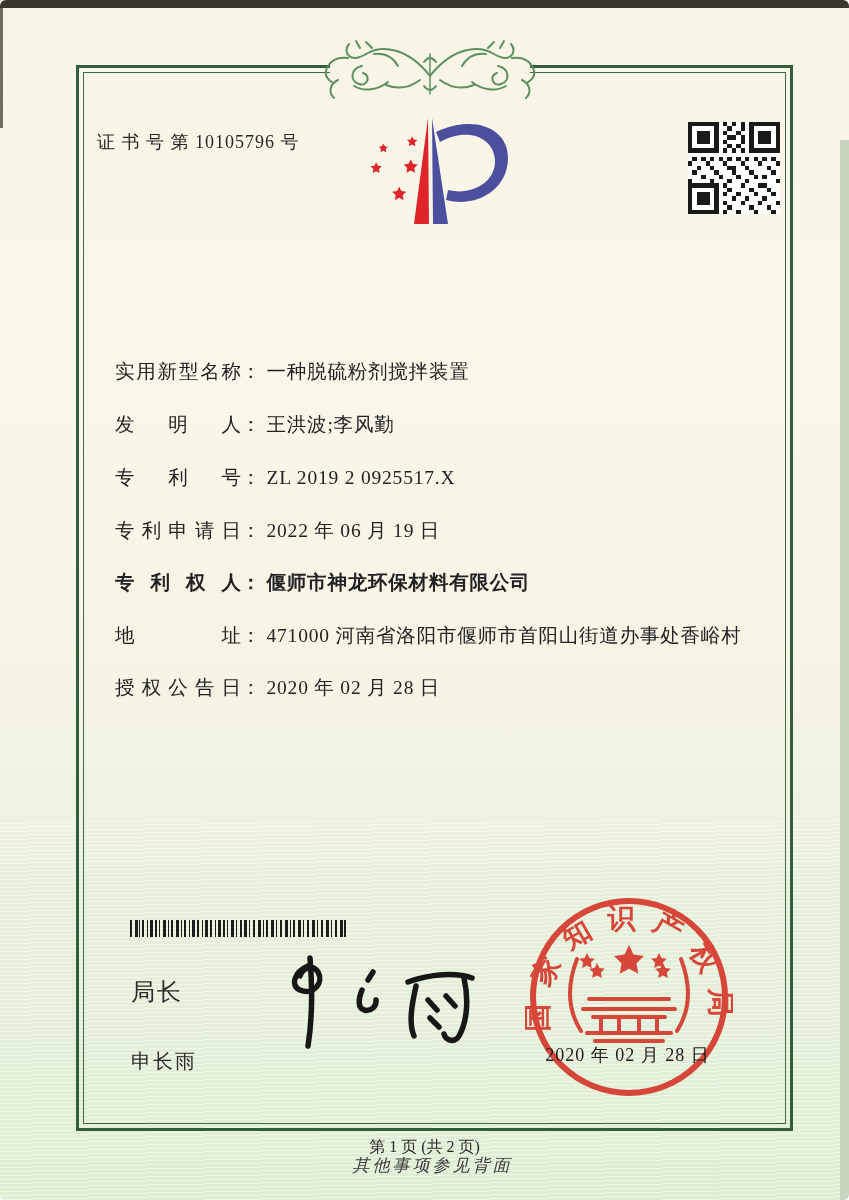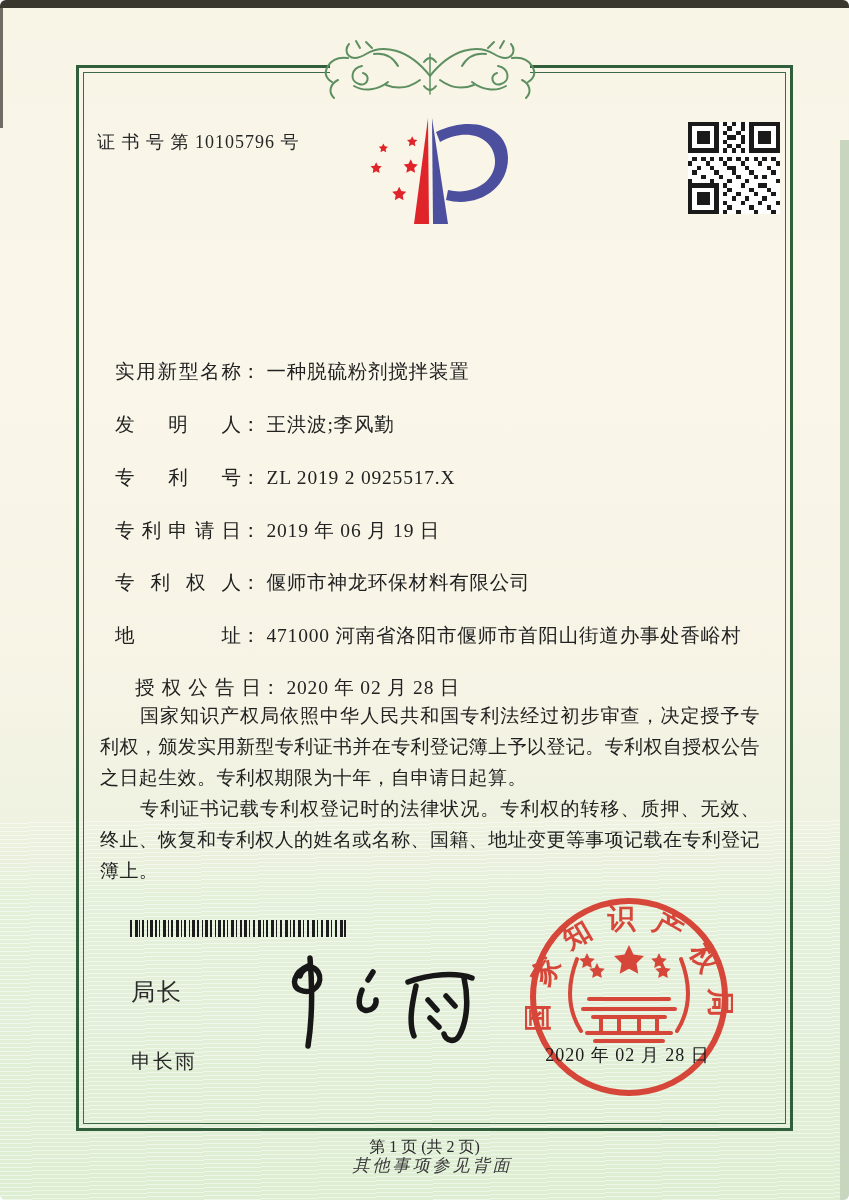--- a/index.html
+++ b/index.html
@@ -20,21 +20,21 @@
   .cert-no{position:absolute;left:97px;top:130px;font-size:18px;letter-spacing:1px;color:#262626;}
   .logo{position:absolute;left:356px;top:106px;}
   .qr{position:absolute;left:688px;top:122px;}
   .title{position:absolute;left:0;top:250px;width:849px;text-align:center;
          font-size:45px;font-weight:600;letter-spacing:13px;padding-left:10px;box-sizing:border-box;color:#161616;}
   .fields{position:absolute;left:115px;top:358px;width:660px;font-size:19.5px;}
   .frow{position:absolute;left:0;white-space:nowrap;color:#222;}
   .flabel{display:inline-block;width:126px;text-align:justify;text-align-last:justify;vertical-align:bottom;}
   .fvalue{margin-left:6px;letter-spacing:.8px;}
   .fpair2{position:absolute;left:340px;top:0;}
-  .r0{top:0;} .r1{top:53px;} .r2{top:106px;} .r3{top:159px;} .r4{top:211px;} .r5{top:264px;} .r6{top:316px;margin-left:20px;}
+  .r0{top:0;} .r1{top:53px;} .r2{top:106px;} .r3{top:159px;} .r4{top:211px;font-weight:bold;} .r5{top:264px;} .r6{top:316px;}
   .body-text{position:absolute;left:100px;top:700px;width:660px;font-size:19px;line-height:31px;
              letter-spacing:.4px;color:#222;text-align:justify;}
   .body-text p{margin:0;text-indent:2.1em;}
   .barcode{position:absolute;left:130px;top:920px;}
   .officer-title{position:absolute;left:131px;top:976px;font-size:24px;letter-spacing:2px;color:#2a2a2a;}
   .officer-name{position:absolute;left:131px;top:1048px;font-size:20px;letter-spacing:2px;color:#2a2a2a;}
   .signature{position:absolute;left:258px;top:950px;}
   .seal{position:absolute;left:525px;top:893px;}
   .seal-date{position:absolute;left:540px;top:1043px;width:175px;text-align:center;
              font-size:18px;letter-spacing:1px;color:#1b1b1b;}
@@ -129,37 +129,33 @@
     <div class="frow r0">
       <span class="flabel">实用新型名称</span><span>：</span><span class="fvalue">一种脱硫粉剂搅拌装置</span>
     </div>
     <div class="frow r1">
       <span class="flabel">发明人</span><span>：</span><span class="fvalue">王洪波;李风勤</span>
     </div>
     <div class="frow r2">
       <span class="flabel">专利号</span><span>：</span><span class="fvalue">ZL 2019 2 0925517.X</span>
     </div>
     <div class="frow r3">
-      <span class="flabel">专利申请日</span><span>：</span><span class="fvalue">2019 年 06 月 19 日</span>
+      <span class="flabel">专利申请日</span><span>：</span><span class="fvalue">2022 年 06 月 19 日</span>
     </div>
     <div class="frow r4">
       <span class="flabel">专利权人</span><span>：</span><span class="fvalue">偃师市神龙环保材料有限公司</span>
     </div>
     <div class="frow r5">
       <span class="flabel">地址</span><span>：</span><span class="fvalue">471000 河南省洛阳市偃师市首阳山街道办事处香峪村</span>
     </div>
     <div class="frow r6">
       <span class="flabel">授权公告日</span><span>：</span><span class="fvalue">2020 年 02 月 28 日</span>
     </div>
   </div>
 
-  <div class="body-text">
-    <p>国家知识产权局依照中华人民共和国专利法经过初步审查，决定授予专利权，颁发实用新型专利证书并在专利登记簿上予以登记。专利权自授权公告之日起生效。专利权期限为十年，自申请日起算。</p>
-    <p>专利证书记载专利权登记时的法律状况。专利权的转移、质押、无效、终止、恢复和专利权人的姓名或名称、国籍、地址变更等事项记载在专利登记簿上。</p>
-  </div>
 
   <svg class="barcode" width="216" height="17" viewBox="0 0 216 17">
     <g fill="#1c1c1c">
       <rect x="0" width="2" height="17"></rect>
         <rect x="5" width="3" height="17"></rect>
         <rect x="9" width="1" height="17"></rect>
         <rect x="12" width="2" height="17"></rect>
       <rect x="17" width="1" height="17"></rect>
         <rect x="20" width="3" height="17"></rect>
         <rect x="25" width="2" height="17"></rect>

